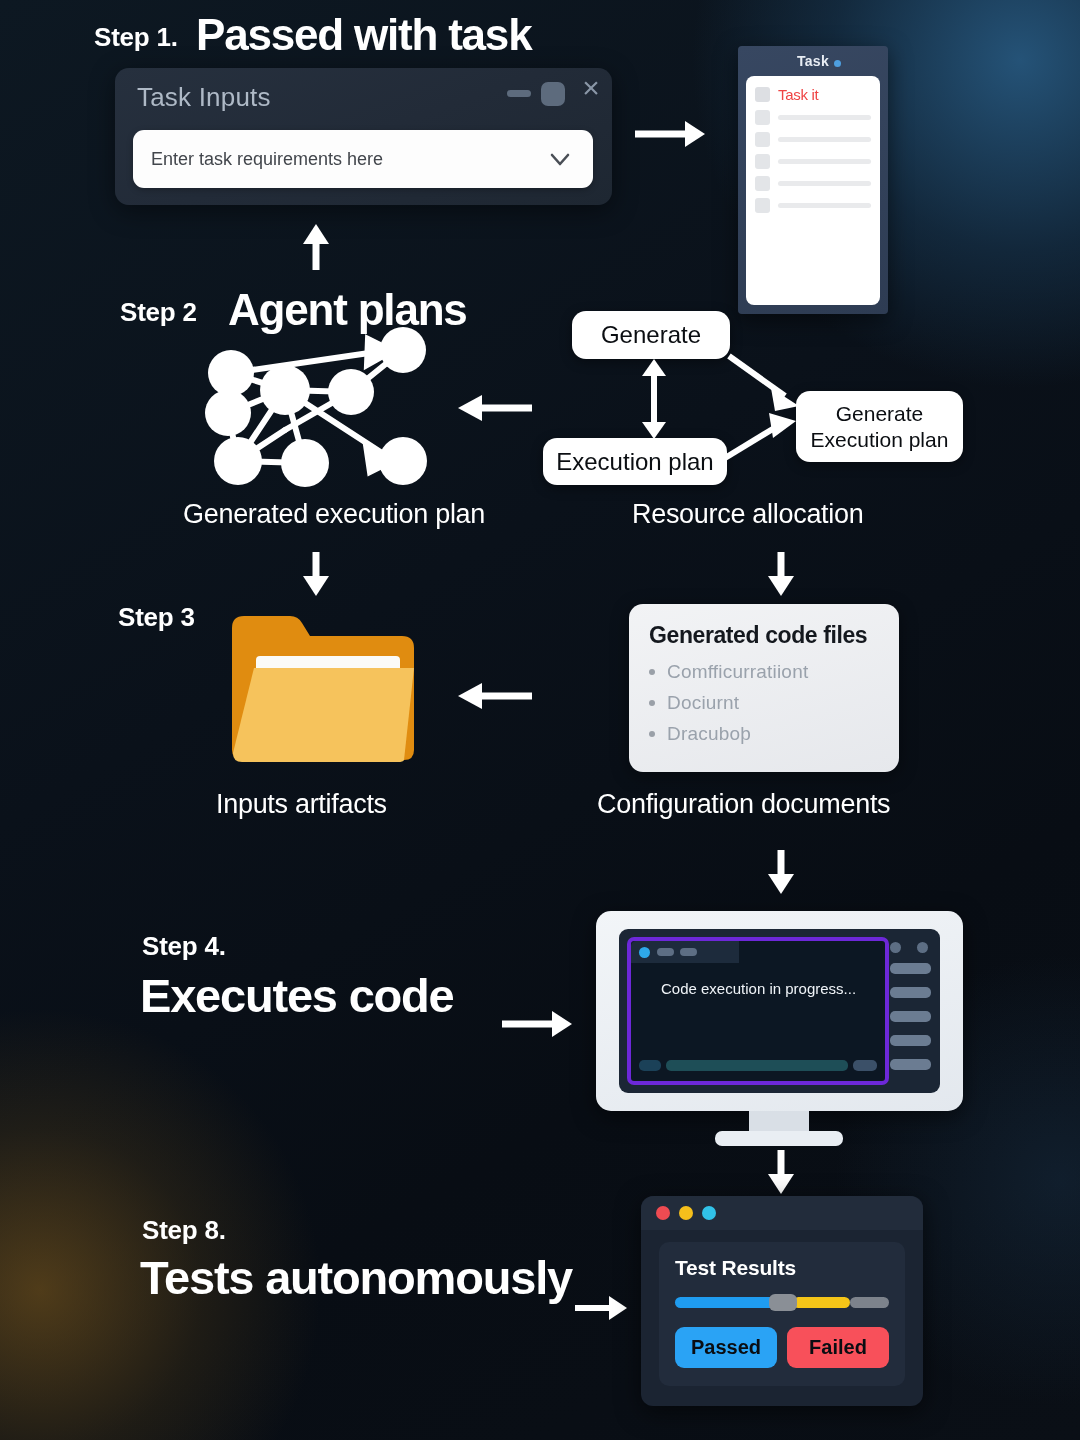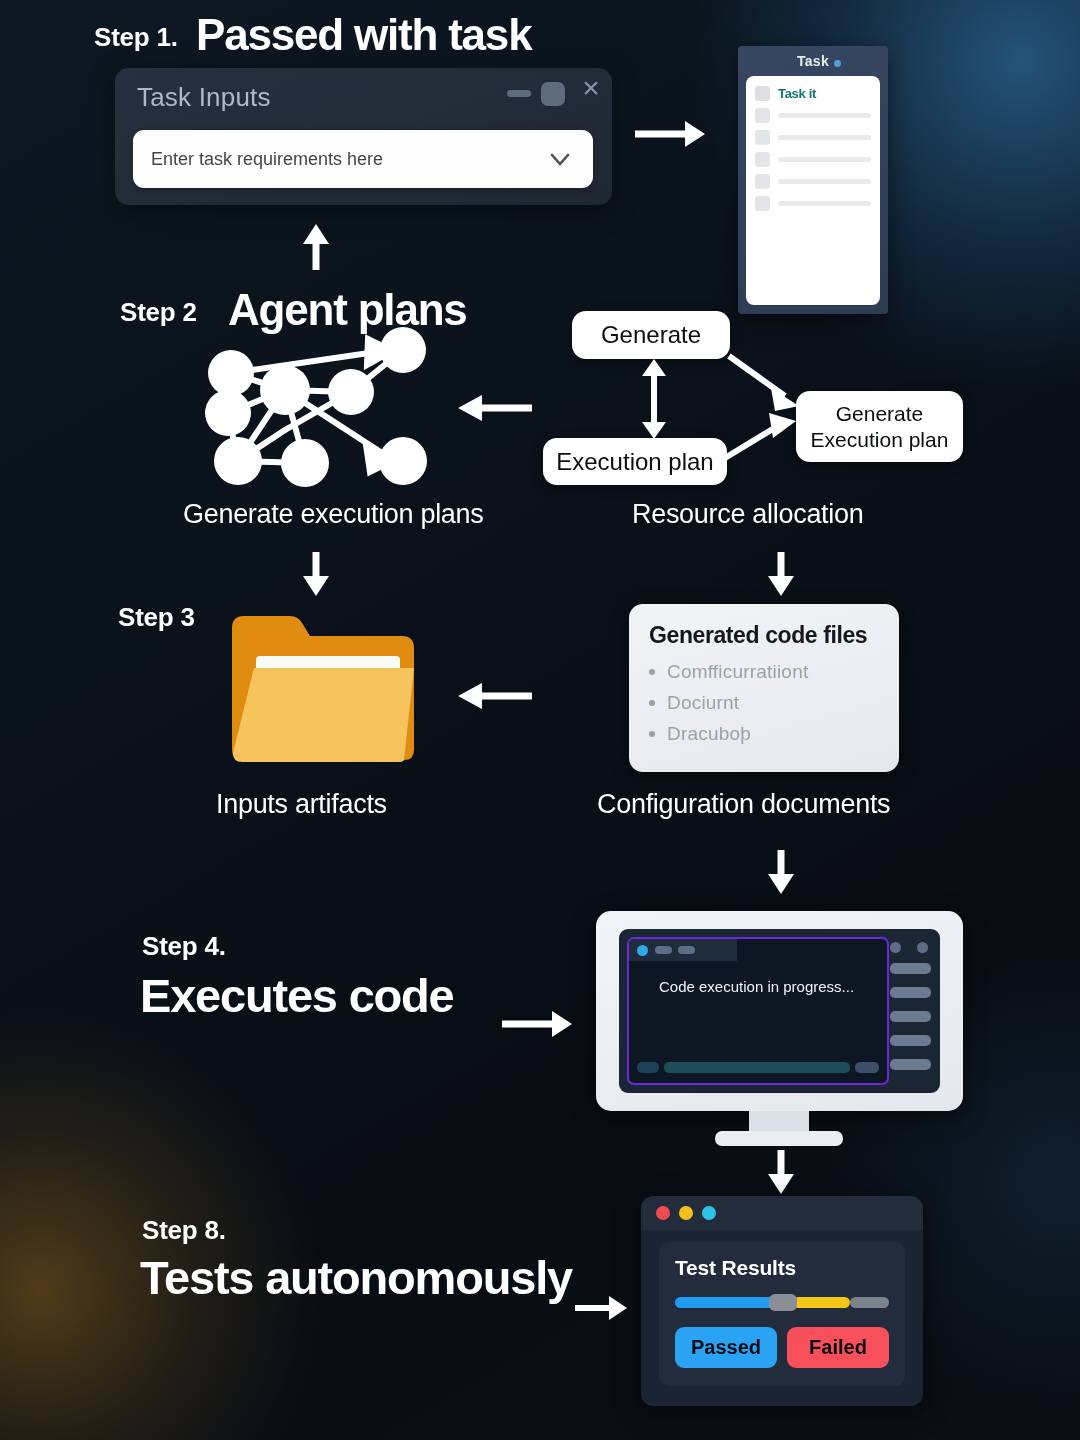--- a/index.html
+++ b/index.html
@@ -63,21 +63,21 @@
   }
   #task-card-title { position:absolute; left:0; right:0; top:7px; text-align:center; font-size:14px; color:#e8edf4; font-weight:600; letter-spacing:0.3px; }
   #task-card-dot { position:absolute; left:96px; top:14px; width:7px; height:7px; border-radius:50%; background:#4e9fe0; }
   #task-card-sheet {
     position:absolute; left:8px; top:30px; right:8px; bottom:9px;
     background:#ffffff; border-radius:8px; padding:10px 9px 8px 9px;
   }
   .task-row { display:flex; align-items:center; margin-bottom:7px; }
   .task-check { width:15px; height:15px; border-radius:3px; background:#e3e5e8; flex:none; margin-right:8px; }
   .task-row:first-child .task-check { background:#dddfe3; }
-  .task-text { font-size:13px; font-weight:700; color:#0f766e; letter-spacing:-0.3px; }
+  .task-text { font-size:15px; font-weight:400; color:#ef4444; letter-spacing:-0.3px; }
   .task-bar { height:5px; border-radius:3px; background:#e9eaec; flex:1; }
 
   
   #node-graph { position:absolute; left:200px; top:325px; width:230px; height:160px; }
 
   
   .pill {
     position:absolute; background:#ffffff; border-radius:14px;
     display:flex; align-items:center; justify-content:center; text-align:center;
     color:#0b0e12; box-shadow:0 3px 12px rgba(0,0,0,0.40);
@@ -110,21 +110,21 @@
     position:absolute; left:0; top:0; width:367px; height:200px;
     background:linear-gradient(165deg,#f2f5f8 0%,#e3e8ee 100%);
     border-radius:15px; box-shadow:0 6px 22px rgba(0,0,0,0.5);
   }
   #monitor-screen {
     position:absolute; left:23px; top:18px; width:321px; height:164px;
     background:#1b2635; border-radius:9px; overflow:hidden;
   }
   #code-window {
     position:absolute; left:8px; top:8px; width:262px; height:148px;
-    background:#0c1723; border:2px solid #6d28d9; border-radius:7px;
+    background:#0c1723; border:4px solid #6d28d9; border-radius:7px;
   }
   #code-titlebar {
     position:absolute; left:0; top:0; width:108px; height:22px;
     background:#1d2b3c; border-top-left-radius:5px;
     display:flex; align-items:center; padding-left:8px;
   }
   #cw-dot { width:11px; height:11px; border-radius:50%; background:#2ea8e8; margin-right:7px; }
   .cw-tab { width:17px; height:8px; border-radius:4px; background:#5d6e84; margin-right:6px; }
   #code-text {
     position:absolute; left:30px; top:38px; width:210px;
@@ -268,21 +268,21 @@
         <circle cx="31" cy="48" r="23"></circle>
         <circle cx="85" cy="65" r="25"></circle>
         <circle cx="151" cy="67" r="23"></circle>
         <circle cx="28" cy="88" r="23"></circle>
         <circle cx="38" cy="136" r="24"></circle>
         <circle cx="105" cy="138" r="24"></circle>
         <circle cx="203" cy="136" r="24"></circle>
       </g>
     </svg>
   </div>
-  <div class="caption" style="left:183px; top:499px;">Generate execution plans</div>
+  <div class="caption" style="left:183px; top:499px;">Generated execution plan</div>
 
   <div class="arrow" style="left:452px; top:390px;">
     <svg width="82" height="36" viewBox="0 0 82 36">
       <line x1="24" y1="18" x2="80" y2="18" stroke="#ffffff" stroke-width="7"></line>
       <path d="M30 5 L6 18 L30 31 Z" fill="#ffffff"></path>
     </svg>
   </div>
 
   <div class="pill" id="box-generate">
     <span>Generate</span>

